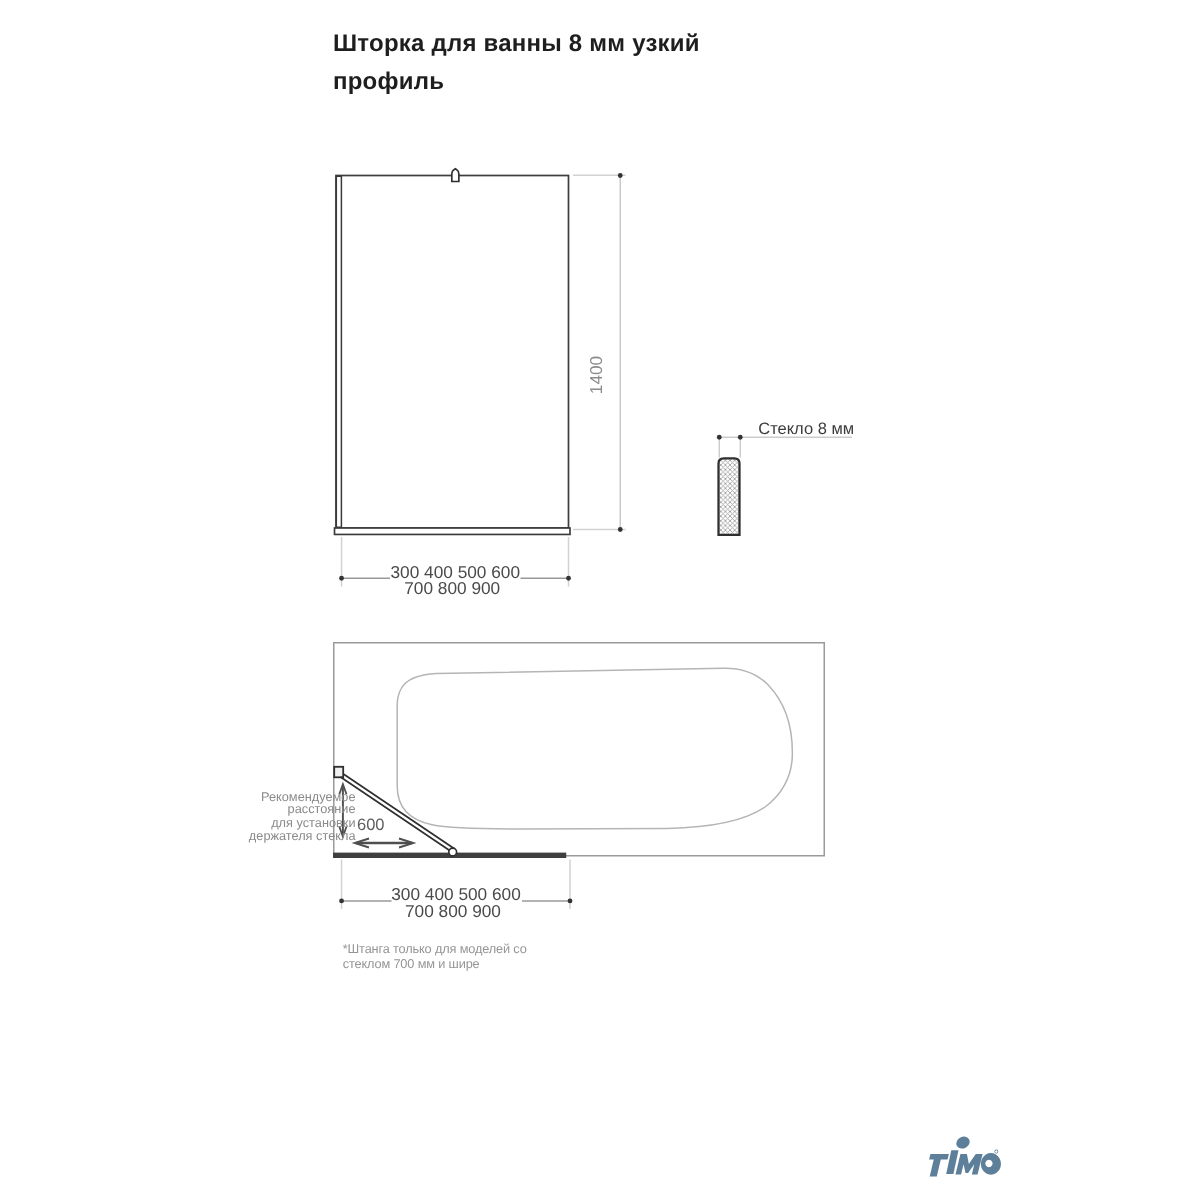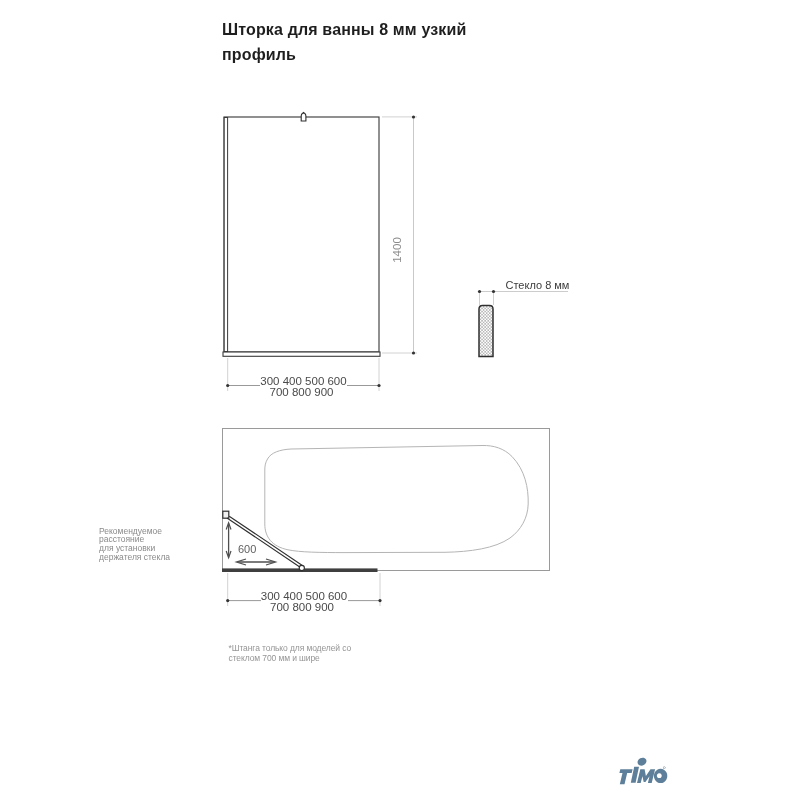--- a/index.html
+++ b/index.html
@@ -122,23 +122,23 @@
     <line x1="380" y1="573" x2="380" y2="606" stroke="#d2d2d2" stroke-width="1"></line>
     <line x1="227.7" y1="600.6" x2="261" y2="600.6" stroke="#999999" stroke-width="1"></line>
     <line x1="348" y1="600.6" x2="380" y2="600.6" stroke="#999999" stroke-width="1"></line>
     <circle cx="227.7" cy="600.6" r="1.6" fill="#333333"></circle>
     <circle cx="380" cy="600.6" r="1.6" fill="#333333"></circle>
     <text x="304" y="600.2" text-anchor="middle" font-size="11.5" fill="#4a4a4a">300 400 500 600</text>
     <text x="302" y="611" text-anchor="middle" font-size="11.5" fill="#4a4a4a">700 800 900</text>
   </g>
 </svg>
 
-<div class="abs" style="left:99px;top:526.5px;width:118px;text-align:left;font-size:8.5px;line-height:8.8px;color:#8a8a8a;">Рекомендуемое<br>расстояние<br>для установки<br>держателя стекла</div>
+<div class="abs" style="left:119px;top:526.5px;width:118px;text-align:right;font-size:8.5px;line-height:8.8px;color:#8a8a8a;">Рекомендуемое<br>расстояние<br>для установки<br>держателя стекла</div>
 
-<div class="abs" style="left:228.5px;top:644px;font-size:8.5px;line-height:9.5px;letter-spacing:-0.1px;color:#959595;white-space:nowrap;">*Штанга только для моделей со<br>стеклом 700 мм и шире</div>
+<div class="abs" style="left:228.5px;top:628px;font-size:8.5px;line-height:9.5px;letter-spacing:-0.1px;color:#959595;white-space:nowrap;">*Штанга только для моделей со<br>стеклом 700 мм и шире</div>
 
 <svg class="abs" style="left:612px;top:750px;" width="64" height="42" viewBox="612 750 64 42">
   <g fill="#5d7f99">
     <path d="M620.3,769.3 L632.6,769.3 L631.7,773 L627.2,773 L624.5,784.3 L619.8,784.3 L622.5,773 L619.4,773 Z"></path>
     <ellipse cx="642" cy="761.7" rx="4.6" ry="3.8" transform="rotate(-27 642 761.7)"></ellipse>
     <path d="M634.2,766.8 L639,766.8 L635.6,782.7 L630.8,782.7 Z"></path>
     <path d="M637.0,783 L640.3,769.3 L644.6,769.3 L645.9,776.0 L650.5,769.3 L655.1,769.3 L651.7,783 L647.9,783 L649.5,776.2 L645.4,782.0 L643.7,782.0 L642.4,776.2 L640.7,783 Z"></path>
     <path d="M660.6,768.7 a 6.7,7.2 0 1,0 0.01,0 Z M659.3,773.2 a 2.45,2.45 0 1,1 -0.01,0 Z" fill-rule="evenodd"></path>
     <path d="M664.2,766.4 a 1.3,1.3 0 1,0 0.01,0 Z M664.2,766.9 a 0.8,0.8 0 1,1 -0.01,0 Z" fill-rule="evenodd"></path>
   </g>

